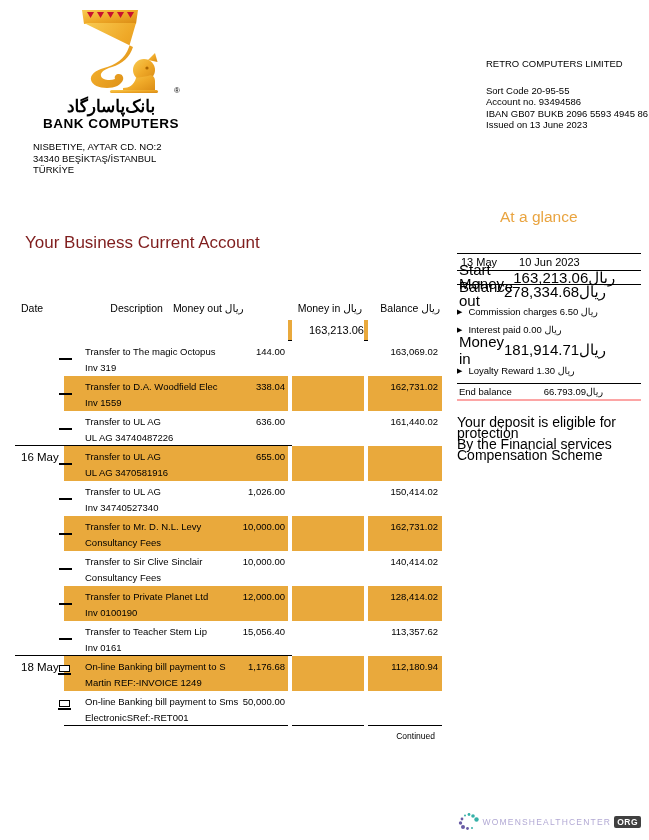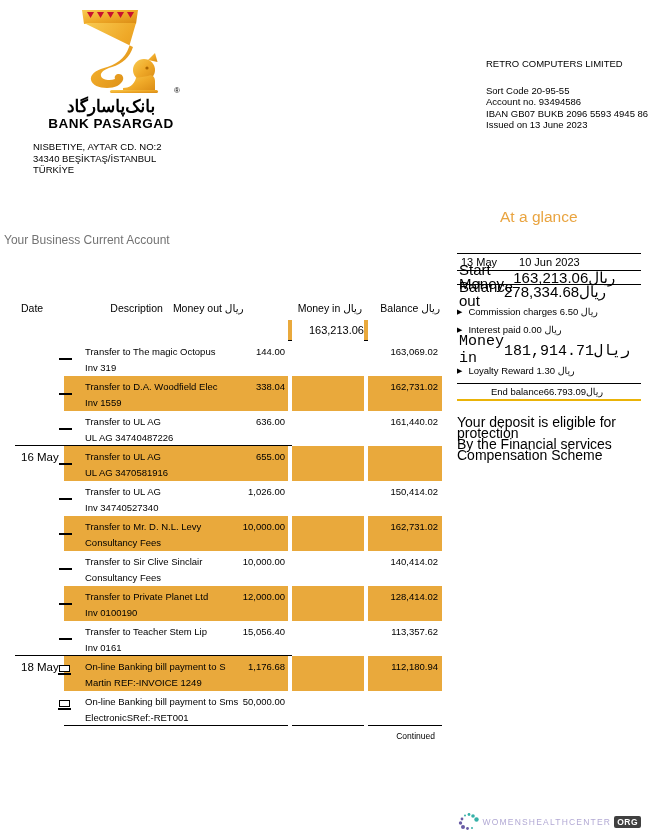--- a/index.html
+++ b/index.html
@@ -15,38 +15,38 @@
   .logo .fa-name { font-size:17px; font-weight:bold; direction:rtl; line-height:18px; margin-top:-2px; }
   .logo .en-name { font-size:13.5px; font-weight:bold; letter-spacing:.5px; line-height:16px; }
   .logo .reg { position:absolute; right:2px; top:78px; font-size:8px; }
 
   
   .address { position:absolute; left:33px; top:141px; font-size:9.5px; line-height:11.5px; }
   .acct { position:absolute; left:458px; top:58px; font-size:9.5px; line-height:11.5px;margin-left:28px; }
   .acct .co-name { margin-bottom:15px; }
 
   
-  .page-title { position:absolute; left:4px; top:233px; font-size:12px; color:#737373; }
+  .page-title { position:absolute; left:25px; top:233px; font-size:17px; color:#7f1d1d; }
 
   
   .glance { position:absolute; left:457px; top:207px; width:184px; }
   .glance-title { font-size:15.5px; color:#E9A440; line-height:20px;margin-left:43px; }
   .g-period { margin-top:26px; border-top:1px solid #000; border-bottom:1px solid #000;
               height:18px; display:flex; align-items:center; font-size:11px; padding-left:4px; }
   .g-period .p2 { margin-left:22px; }
   .g-row { display:flex; justify-content:space-between; align-items:center;
            font-size:15px; height:14px; padding-left:2px; }
   .g-row .val { padding-right:40px; }
   .g-row.underline { border-bottom:1px solid #000; }
   .g-bullet { display:flex; align-items:center; font-size:9.5px; margin:7px 0; }
   .g-bullet .tri { font-size:7px; margin-right:6px; line-height:1; }
-  .g-mi { margin:6px 0; height:16px;font-family:Liberation Mono, monospace; }
+  .g-mi { margin:6px 0; height:16px; }
   .g-sep { border-bottom:1px solid #000; margin-top:2px; }
-  .g-end { display:flex; justify-content:flex-end; align-items:center;
-           font-size:9.5px; height:17px; padding-left:2px; border-bottom:2px solid #eab308; }
+  .g-end { display:flex; justify-content:space-between; align-items:center;
+           font-size:9.5px; height:17px; padding-left:2px; border-bottom:2px solid #fca5a5; }
   .g-end .val { padding-right:38px; }
   .g-protect { margin-top:16px; font-size:14px; line-height:11px; }
 
   
   .stmt { position:absolute; left:18px; top:302px; width:425px; }
   .thead { display:grid; grid-template-columns:46px 224px 4px 72px 4px 74px;
            font-size:10.5px; height:17px; align-items:start; }
   .thead .h-date { padding-left:3px; }
   .thead .h-descout { display:flex; justify-content:center; padding-left:4px; padding-right:2px;gap:10px; }
   .thead .h-right { text-align:right; padding-right:2px; }
@@ -97,21 +97,21 @@
       <path d="M75 4 l3.5 6 l3.5 -6 z" fill="#C8102E"></path>
       <path d="M32 15 H84 L77 39 C73 51 63 57 52 60 C43 62.5 38 67 39 72 C40 77 47 80 55 80 C63 80 69 77 71 72 C72 69 70 66 67 66 C64 66 62 68 63 71 C58 73 50 72 49 68 C48 64 53 61 60 59 C70 56 78 49 81 39 Z" fill="url(#gold)"></path>
       <circle cx="92" cy="62" r="11" fill="url(#gold)"></circle>
       <path d="M96 52 l7 -7 l2.5 9 z" fill="url(#gold)"></path>
       <path d="M84 70 C82 77 77 80 71 80 L71 84 L103 84 L103 73 C103 68 99 66 96 68 Z" fill="url(#gold)"></path>
       <rect x="58" y="82" width="48" height="3" rx="1.5" fill="url(#gold)"></rect>
       <circle cx="95" cy="60" r="1.6" fill="#A96400"></circle>
     </svg>
     <span class="reg">®</span>
     <div class="fa-name">بانک‌پاسارگاد</div>
-    <div class="en-name">BANK PASARGAD</div>
+    <div class="en-name">BANK COMPUTERS</div>
   </div>
 
   <div class="address">
     <div>NISBETIYE, AYTAR CD. NO:2</div>
     <div>34340 BEŞİKTAŞ/İSTANBUL</div>
     <div>TÜRKİYE</div>
   </div>
 
   <div class="acct">
     <div class="co-name">RETRO COMPUTERS LIMITED</div>

